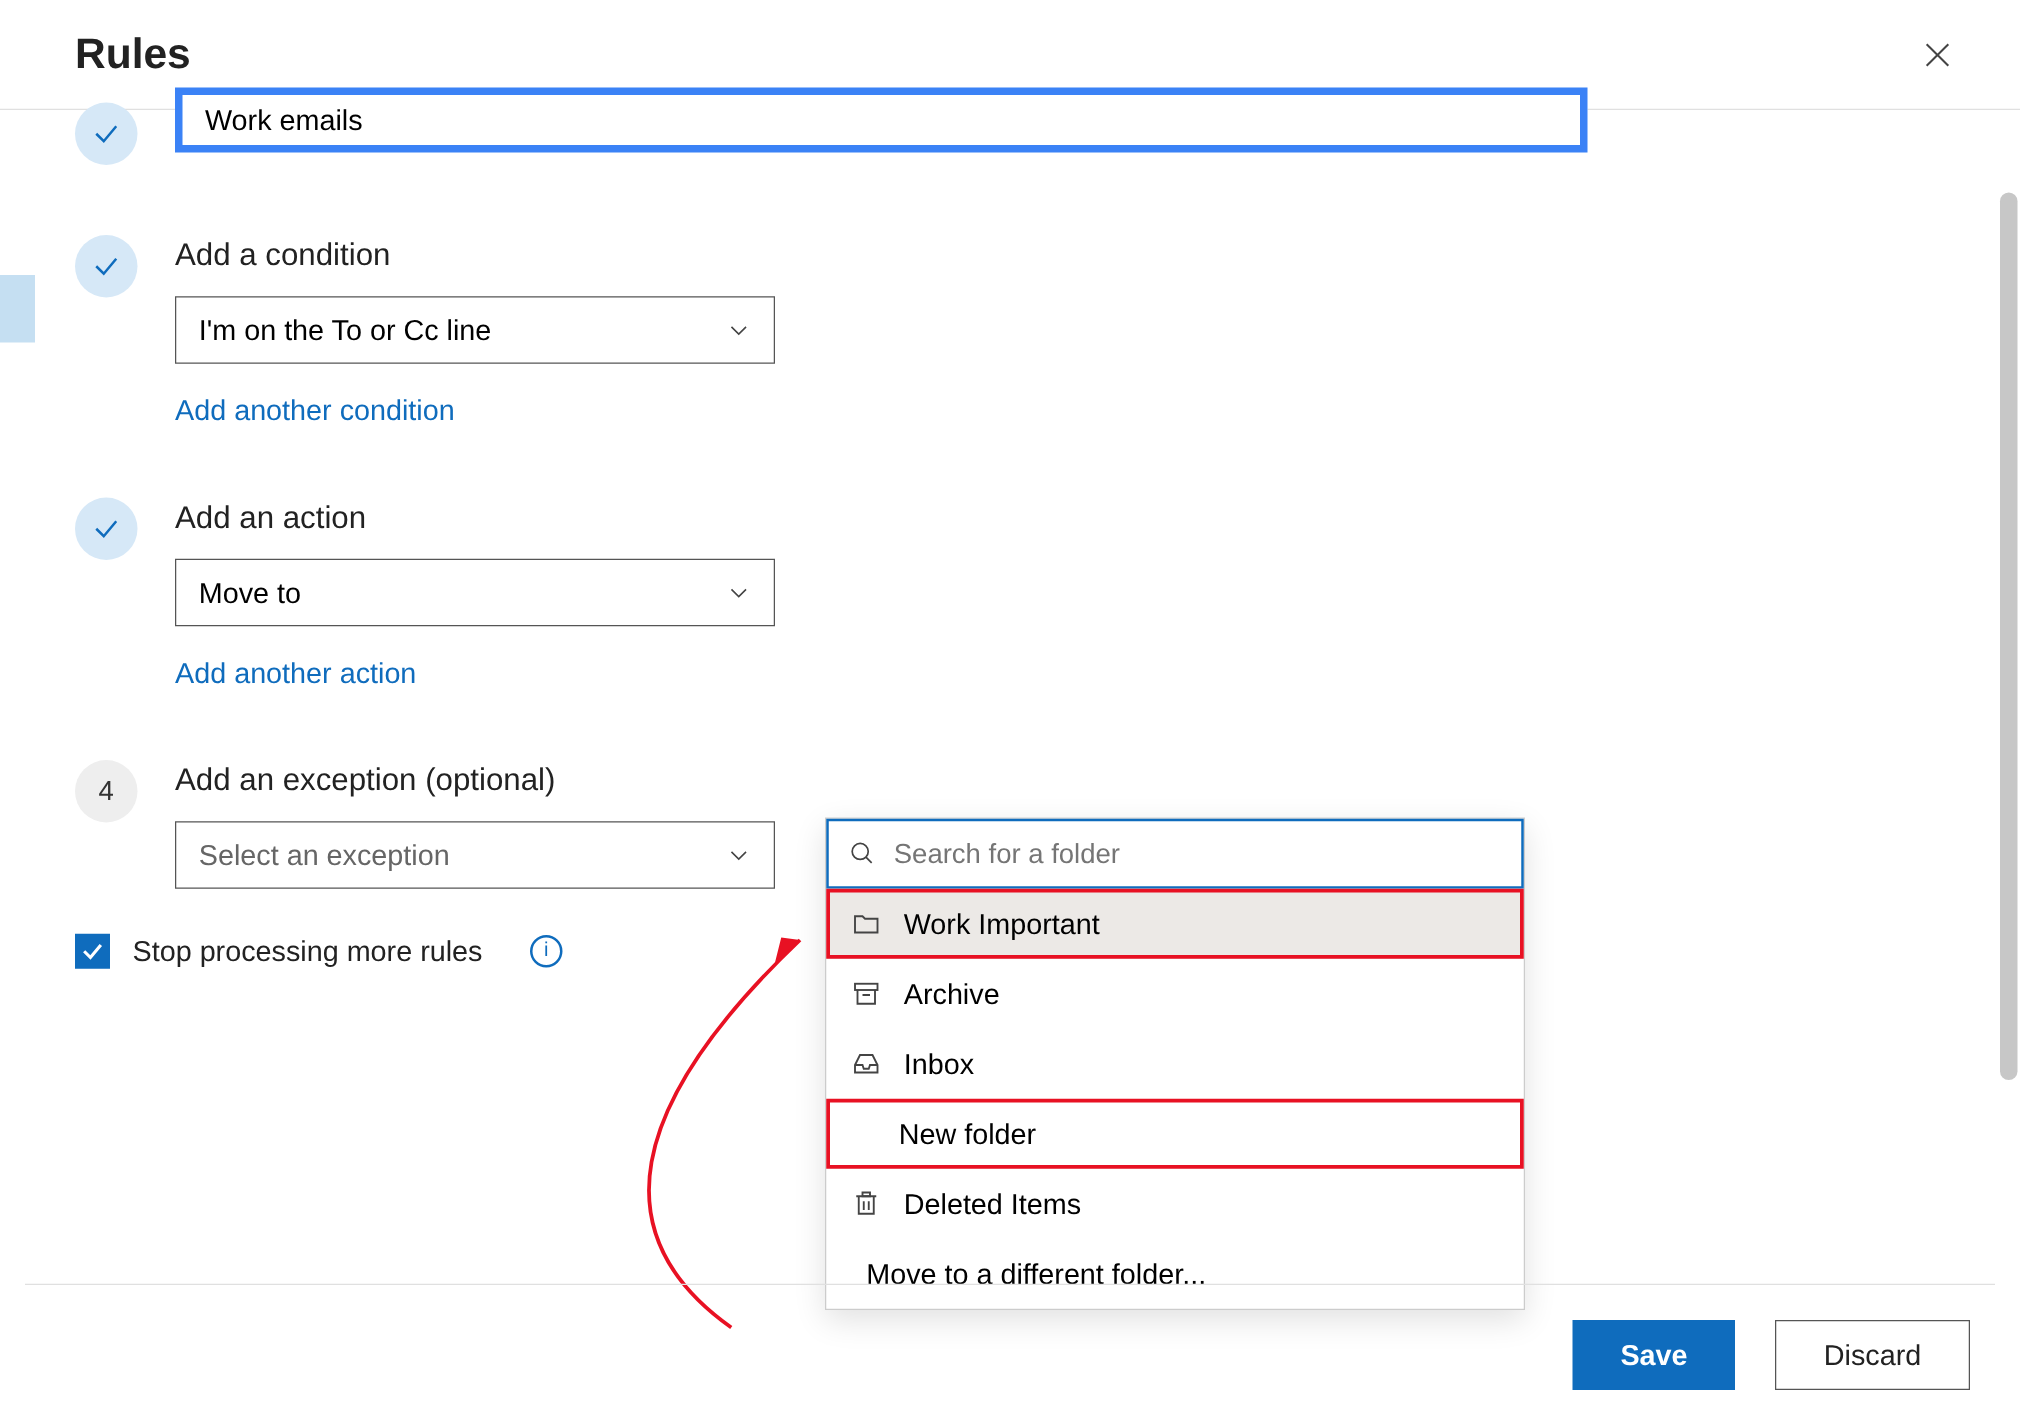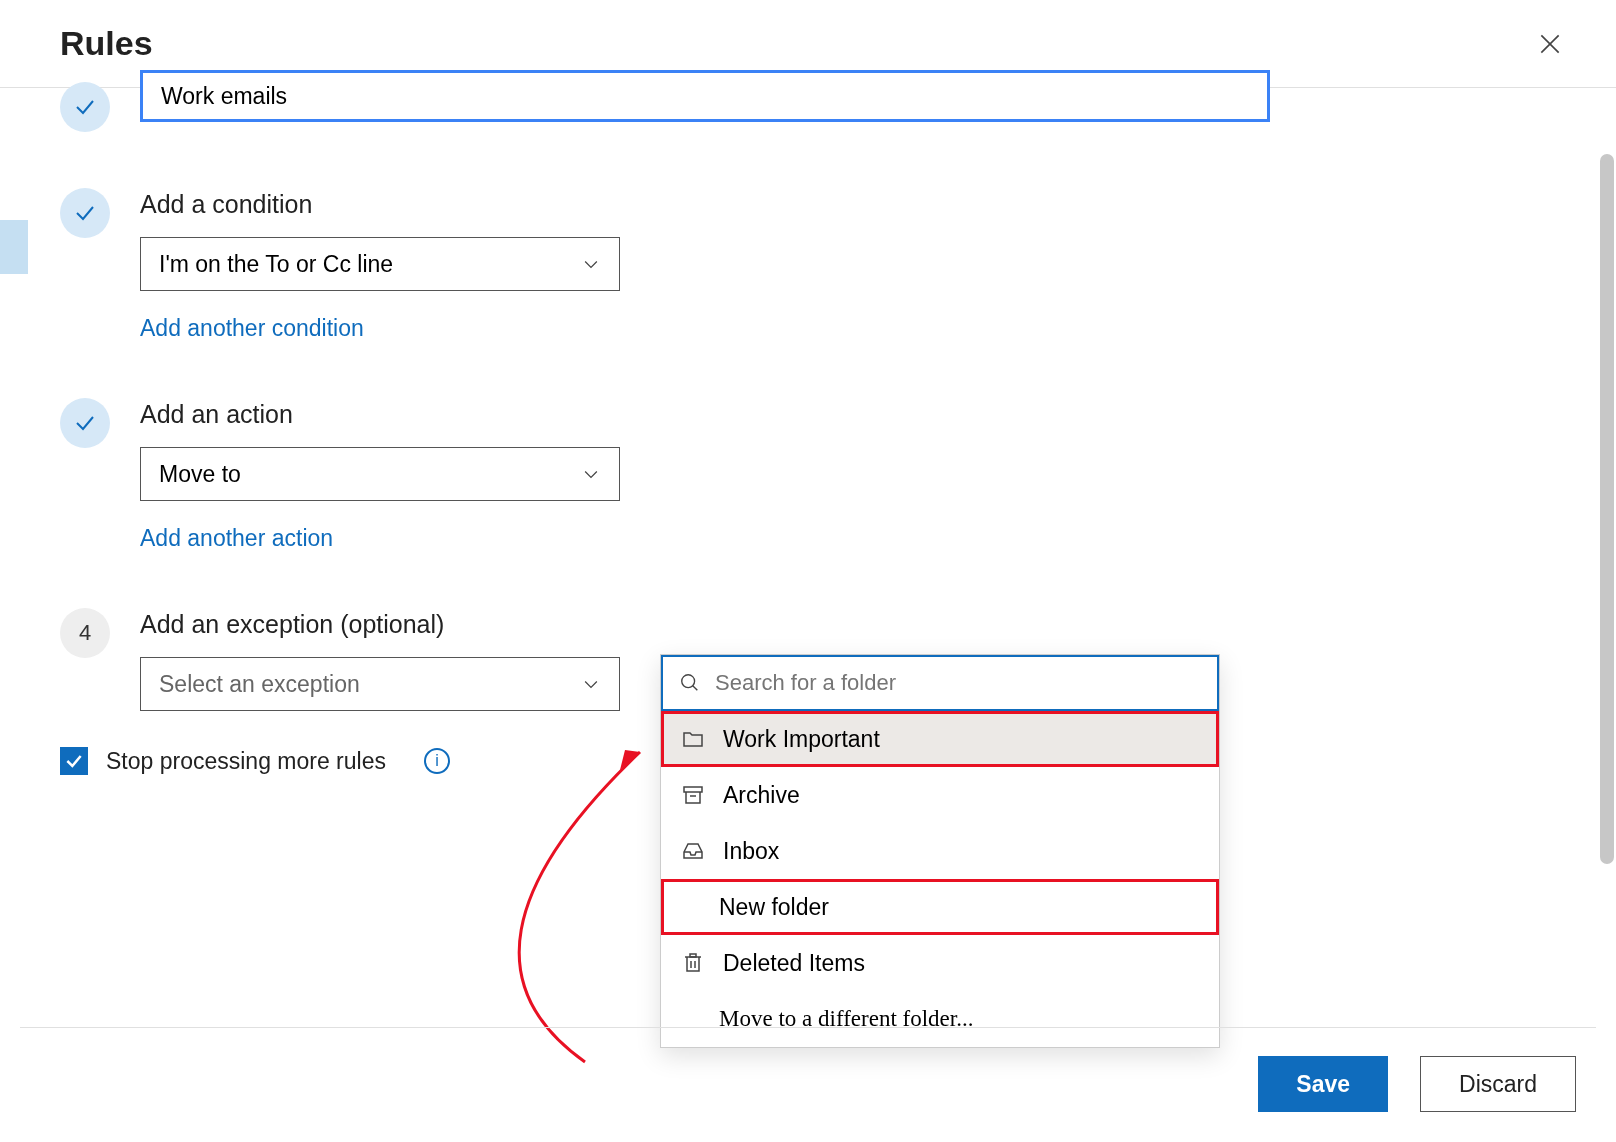--- a/index.html
+++ b/index.html
@@ -57,21 +57,21 @@
       color: #333;
       font-size: 22px;
     }
     .step-body { flex: 1; padding-top: 2px; }
     .step-title {
       font-size: 25px;
       color: #222;
       margin-bottom: 18px;
     }
     .input-box {
-      border: 3px solid #3b82f6;
+      border: 6px solid #3b82f6;
       padding: 10px 18px;
       font-size: 23px;
       width: 100%;
       max-width: 1380px;
       height: 52px;
     }
     .name-row .input-box {
       max-width: 1130px;
     }
     .dropdown-box {
@@ -152,22 +152,21 @@
       background: #ece9e6;
       outline: 3px solid #e81123;
       outline-offset: -3px;
     }
     .folder-item.new-folder {
       padding-left: 58px;
       outline: 3px solid #e81123;
       outline-offset: -3px;
     }
     .folder-item.different {
-      padding-left: 58px;
-      font-family: Liberation Serif, serif;
+      padding-left: 32px;
     }
     .footer {
       position: absolute;
       bottom: 30px;
       right: 40px;
       display: flex;
       gap: 32px;
     }
     .btn {
       height: 56px;

